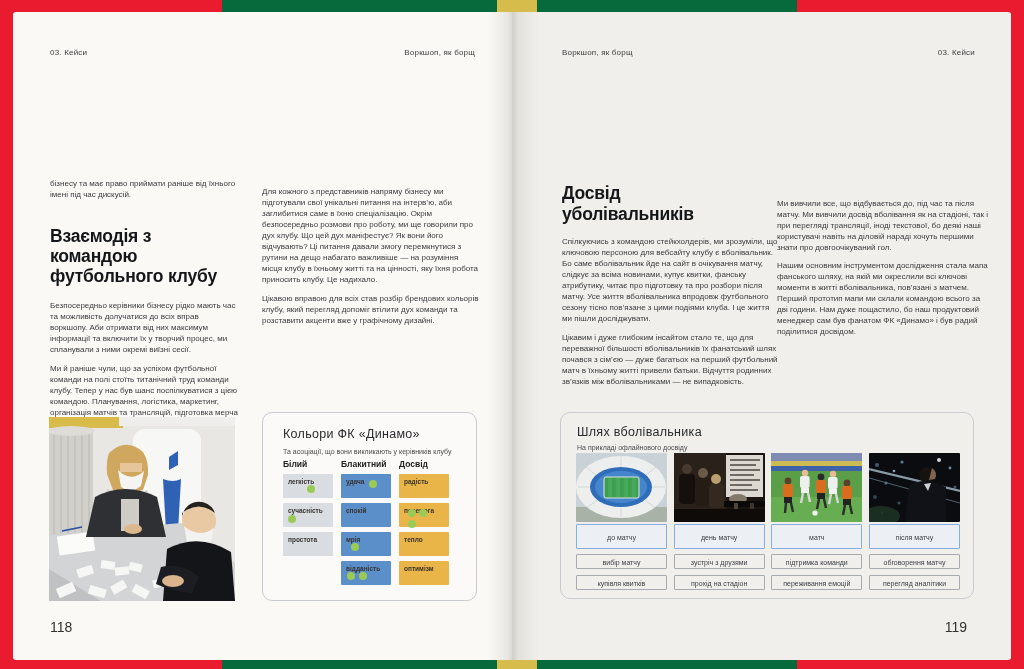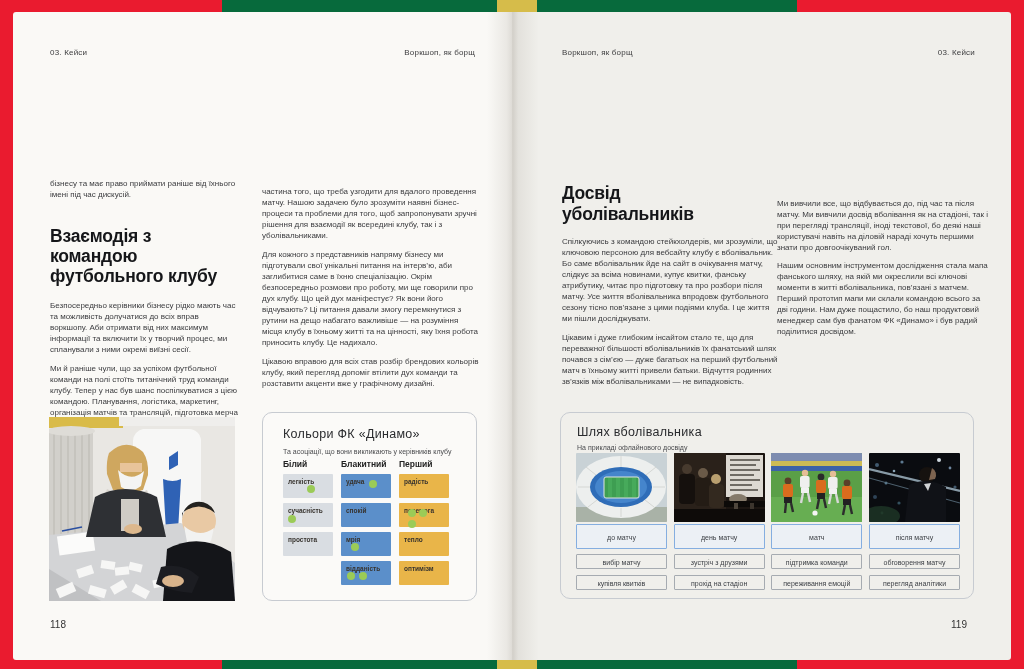--- a/index.html
+++ b/index.html
@@ -18,21 +18,21 @@
 
   .book{position:absolute;left:13px;top:12px;width:998px;height:648px;}
   .page{position:absolute;top:0;height:648px;width:499px;}
   .page-left{left:0;background:#faf9f6;border-radius:3px 0 0 3px;}
   .page-right{left:499px;background:#f0efeb;border-radius:0 3px 3px 0;}
   .spine{position:absolute;left:474px;top:0;width:52px;height:648px;pointer-events:none;
     background:linear-gradient(90deg,rgba(70,58,40,0) 0%,rgba(70,58,40,.09) 38%,rgba(70,58,40,.17) 50%,rgba(70,58,40,.08) 60%,rgba(70,58,40,0) 100%);}
 
   .running{position:absolute;top:36px;font-size:8px;letter-spacing:.2px;color:#3d3d3f;}
   .rh-l1{left:37px;} .rh-r1{right:37px;} .rh-l2{left:50px;} .rh-r2{right:36px;}
-  .pagenum{position:absolute;top:607px;font-size:10px;color:#333;}
+  .pagenum{position:absolute;top:607px;font-size:14px;color:#333;}
   .pn-left{left:37px;} .pn-right{right:44px;}
 
   .col{position:absolute;font-size:8px;line-height:11px;color:#3a3b3e;}
   .col p{margin:0 0 8px 0;}
   .col-l1{left:37px;top:166px;width:188px;}
   .col-l2{left:249px;top:174px;width:218px;}
   .col-r1{left:50px;top:171px;width:216px;}
   .col-r2{left:265px;top:186px;width:215px;}
   .col-r2 p{margin:0 0 7px 0;}
   .h1{font-size:17.5px;line-height:20px;font-weight:bold;letter-spacing:-.2px;color:#151619;margin:26px 0 14px 0;}
@@ -147,21 +147,20 @@
         <circle cx="150" cy="104" r="17" fill="#e9c9a4"></circle>
         <path d="M133 102 a17 17 0 0 1 33 -6 q-16 -13 -33 0 z" fill="#24221f"></path>
         <path d="M135 109 q15 13 30 2 l-3 13 q-12 8 -24 1 z" fill="#f2f2f1"></path>
         <path d="M118 132 q32 -17 64 3 l4 49 h-72 z" fill="#141519"></path>
         <path d="M112 150 q22 -5 38 10 l-7 16 q-22 -2 -36 -9 z" fill="#1c1d22"></path>
         <ellipse cx="124" cy="164" rx="11" ry="6" fill="#d9b48c"></ellipse>
       </svg>
     </figure>
 
     <div class="col col-l2">
-      <p>частина того, що треба узгодити для вдалого проведення матчу. Нашою задачею було зрозуміти наявні бізнес-процеси та проблеми для того, щоб запропонувати зручні рішення для взаємодії як всередині клубу, так і з уболівальниками.</p>
       <p>Для кожного з представників напряму бізнесу ми підготували свої унікальні питання на інтерв’ю, аби заглибитися саме в їхню спеціалізацію. Окрім безпосередньо розмови про роботу, ми ще говорили про дух клубу. Що цей дух маніфестує? Як вони його відчувають? Ці питання давали змогу перемкнутися з рутини на дещо набагато важливіше — на розуміння місця клубу в їхньому житті та на цінності, яку їхня робота приносить клубу. Це надихало.</p>
       <p>Цікавою вправою для всіх став розбір брендових кольорів клубу, який перегляд допоміг втілити дух команди та розставити акценти вже у графічному дизайні.</p>
     </div>
 
     <div class="panel colors-box">
       <div class="box-title">Кольори ФК «Динамо»</div>
       <div class="box-sub">Та асоціації, що вони викликають у керівників клубу</div>
 
       <div class="cbc cbc-1">
         <div class="cb-head">Білий</div>
@@ -202,21 +201,21 @@
         <div class="card" style="background-color: rgb(91, 143, 202);">
           <span class="card-label">відданість</span>
           <span class="dots dp-e">
               <span class="dot"></span>
               <span class="dot"></span>
             </span>
         </div>
       </div>
 
       <div class="cbc cbc-3">
-        <div class="cb-head">Перший</div>
+        <div class="cb-head">Досвід</div>
         <div class="card" style="background-color: rgb(233, 181, 73);">
           <span class="card-label">радість</span>
         </div>
         <div class="card" style="background-color: rgb(233, 181, 73);">
           <span class="card-label">перемога</span>
           <span class="dots dp-f">
               <span class="dot"></span>
               <span class="dot"></span>
               <span class="dot"></span>
             </span>

